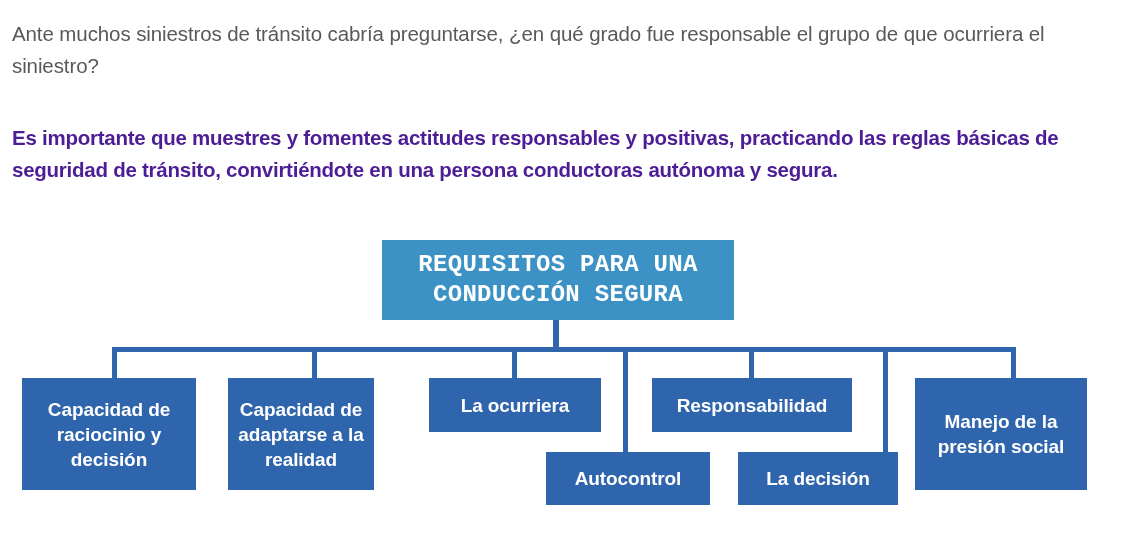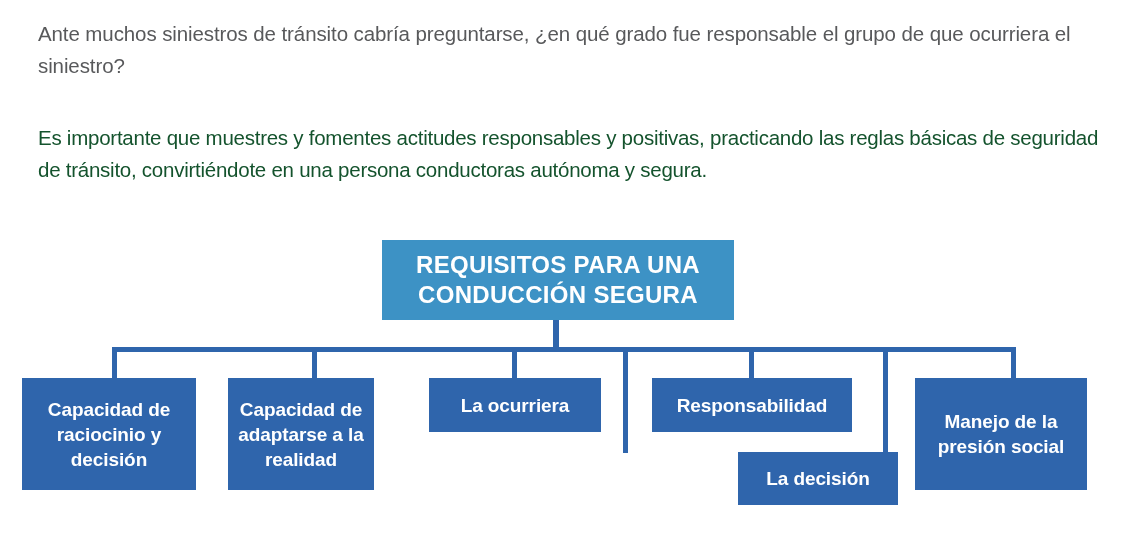--- a/index.html
+++ b/index.html
@@ -12,36 +12,36 @@
     height: 550px;
     position: relative;
     overflow: hidden;
     font-family: "Liberation Sans", sans-serif;
     -webkit-font-smoothing: antialiased;
   }
 
   
   .prose {
     position: absolute;
-    left: 38px;
+    left: 12px;
     top: 18px;
     width: 1078px;
   }
   .para {
     color: #58595b;
     font-size: 20.5px;
     line-height: 32px;
     letter-spacing: -0.1px;
     margin: 0;
     font-family: "Liberation Sans", sans-serif;
   }
   .para-intro { font-weight: 400; }
   .para-emph {
-    font-weight: 400;
-    color: #14532d;
+    font-weight: 700;
+    color: #4c1d95;
     margin-top: 40px;
     letter-spacing: -0.25px;
   }
 
   
   .diagram {
     position: absolute;
     left: 0;
     top: 0;
     width: 1136px;
@@ -58,20 +58,21 @@
     font-weight: 700;
     font-family: "Liberation Sans", sans-serif;
     z-index: 3;
   }
   .node-root {
     background: #3d92c5;
     font-size: 24px;
     line-height: 30px;
     letter-spacing: 0.3px;
     padding: 16px 10px;
+    font-family: Liberation Mono, monospace;
   }
   .node-child {
     background: #2f65ac;
     font-size: 19px;
     line-height: 25px;
     letter-spacing: -0.1px;
     padding: 0 8px;
   }
 
   
@@ -104,20 +105,21 @@
   <div class="conn" style="left:749px; top:347px; width:5px; height:32px;"></div>
   <div class="conn" style="left:883px; top:347px; width:5px; height:106px;"></div>
   <div class="conn" style="left:1011px; top:347px; width:5px; height:32px;"></div>
 
   <div class="node node-child" style="left:22px; top:378px; width:174px; height:112px;">Capacidad de raciocinio y decisión</div>
 
   <div class="node node-child" style="left:228px; top:378px; width:146px; height:112px;">Capacidad de adaptarse a la realidad</div>
 
   <div class="node node-child" style="left:429px; top:378px; width:172px; height:54px;">La ocurriera</div>
 
+  <div class="node node-child" style="left:546px; top:452px; width:164px; height:53px;">Autocontrol</div>
 
   <div class="node node-child" style="left:652px; top:378px; width:200px; height:54px;">Responsabilidad</div>
 
   <div class="node node-child" style="left:738px; top:452px; width:160px; height:53px;">La decisión</div>
 
   <div class="node node-child" style="left:915px; top:378px; width:172px; height:112px;">Manejo de la presión social</div>
 
 </div>
 
 </body></html>

